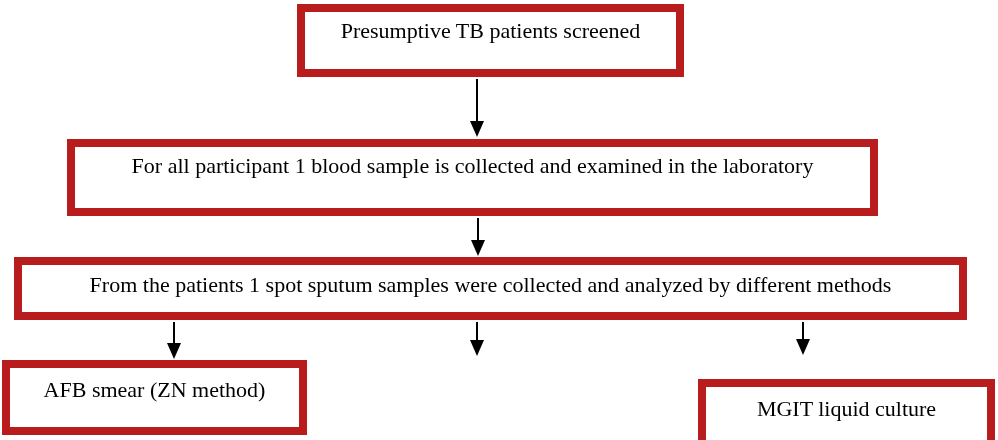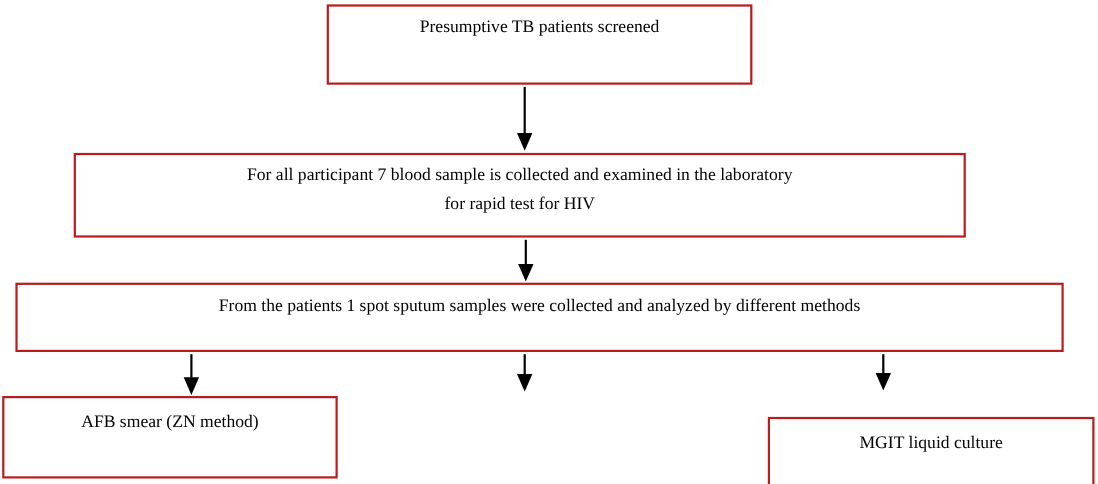--- a/index.html
+++ b/index.html
@@ -11,25 +11,25 @@
     position: relative;
     width: 998px;
     height: 440px;
     background: #ffffff;
     font-family: "Liberation Serif", "DejaVu Serif", serif;
     color: #000000;
     overflow: hidden;
   }
   .node {
     position: absolute;
-    border: 2px solid #b91c1c;
+    border: 8px solid #b91c1c;
     background: #ffffff;
     box-sizing: border-box;
     text-align: center;
-    font-size: 16px;
+    font-size: 22px;
     line-height: 26px;
     padding-top: 6px;
   }
   .node .lbl {
     display: block;
   }
   #node-screened      { left: 297px; top: 4px;   width: 387px; height: 73px; }
   #node-blood-sample  { left: 67px;  top: 139px; width: 811px; height: 77px; }
   #node-sputum        { left: 14px;  top: 257px; width: 953px; height: 63px; padding-top: 7px; }
   #node-afb-smear     { left: 2px;   top: 360px; width: 305px; height: 75px; padding-top: 9px; }
@@ -74,22 +74,21 @@
       <line x1="803" y1="322" x2="803" y2="340" stroke="#000000" stroke-width="2"></line>
       <polygon points="796,339 810,339 803,355" fill="#000000"></polygon>
     </g>
   </svg>
 
   <div class="node" id="node-screened">
     <span class="lbl">Presumptive TB patients screened</span>
   </div>
 
   <div class="node" id="node-blood-sample">
-    <span class="lbl">For all participant 7 blood sample is collected and examined in the laboratory</span>
-    <span class="lbl">for rapid test for HIV</span>
+    <span class="lbl">For all participant 1 blood sample is collected and examined in the laboratory</span>
   </div>
 
   <div class="node" id="node-sputum">
     <span class="lbl">From the patients 1 spot sputum samples were collected and analyzed by different methods</span>
   </div>
 
   <div class="node" id="node-afb-smear">
     <span class="lbl">AFB smear (ZN method)</span>
   </div>
 

